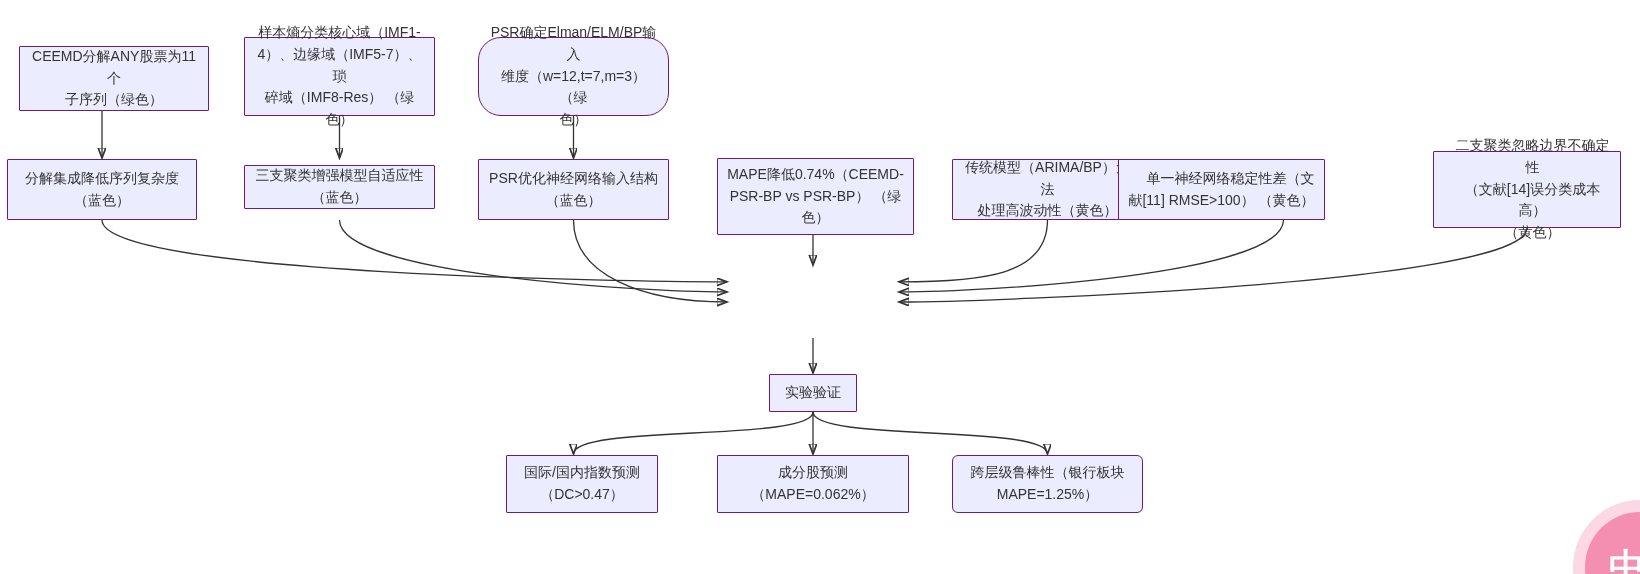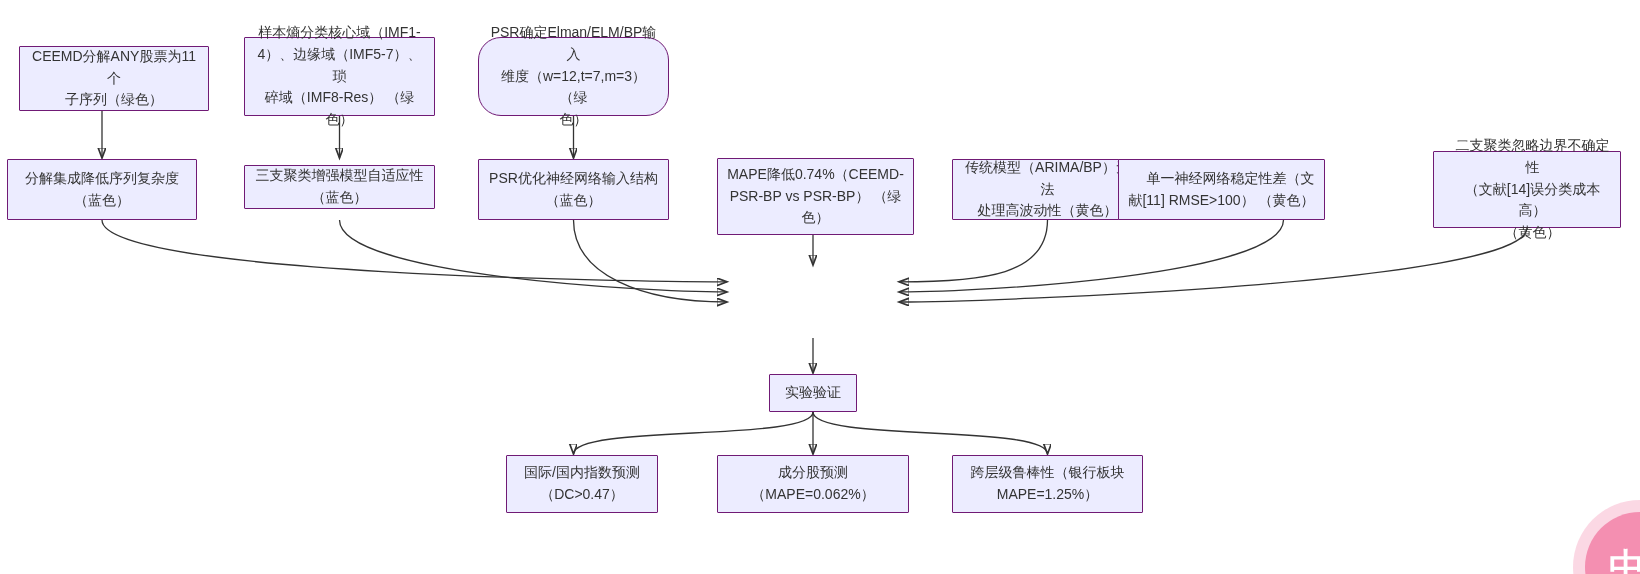--- a/index.html
+++ b/index.html
@@ -60,21 +60,21 @@
   #n-threeway { left: 244px;  top: 165px; width: 191px; height: 44px; }
   #n-psropt   { left: 478px;  top: 159px; width: 191px; height: 61px; }
   #n-mape     { left: 717px;  top: 158px; width: 197px; height: 77px; }
   #n-arima    { left: 952px;  top: 159px; width: 191px; height: 61px; }
   #n-singlenn { left: 1118px; top: 159px; width: 207px; height: 61px; text-align: right; }
   #n-twoway   { left: 1433px; top: 151px; width: 188px; height: 77px; padding-left: 19px; }
   #n-core     { left: 728px;  top: 266px; width: 170px; height: 72px; }
   #n-exp      { left: 769px;  top: 374px; width: 88px;  height: 38px; }
   #n-idx      { left: 478px;  top: 455px; width: 152px; height: 58px; margin-left: 28px; }
   #n-stock    { left: 717px;  top: 455px; width: 192px; height: 58px; }
-  #n-robust   { left: 952px;  top: 455px; width: 191px; height: 58px; }
+  #n-robust   { left: 952px;  top: 455px; width: 191px; height: 58px; border-radius: 6px; }
 
   #translate-btn {
     position: absolute;
     left: 1585px; top: 512px;
     width: 110px; height: 110px;
     border-radius: 50%;
     background: #F48FB1;
     box-shadow: 0 0 0 12px rgba(244, 143, 177, 0.35);
     color: #ffffff;
     font-size: 36px;

